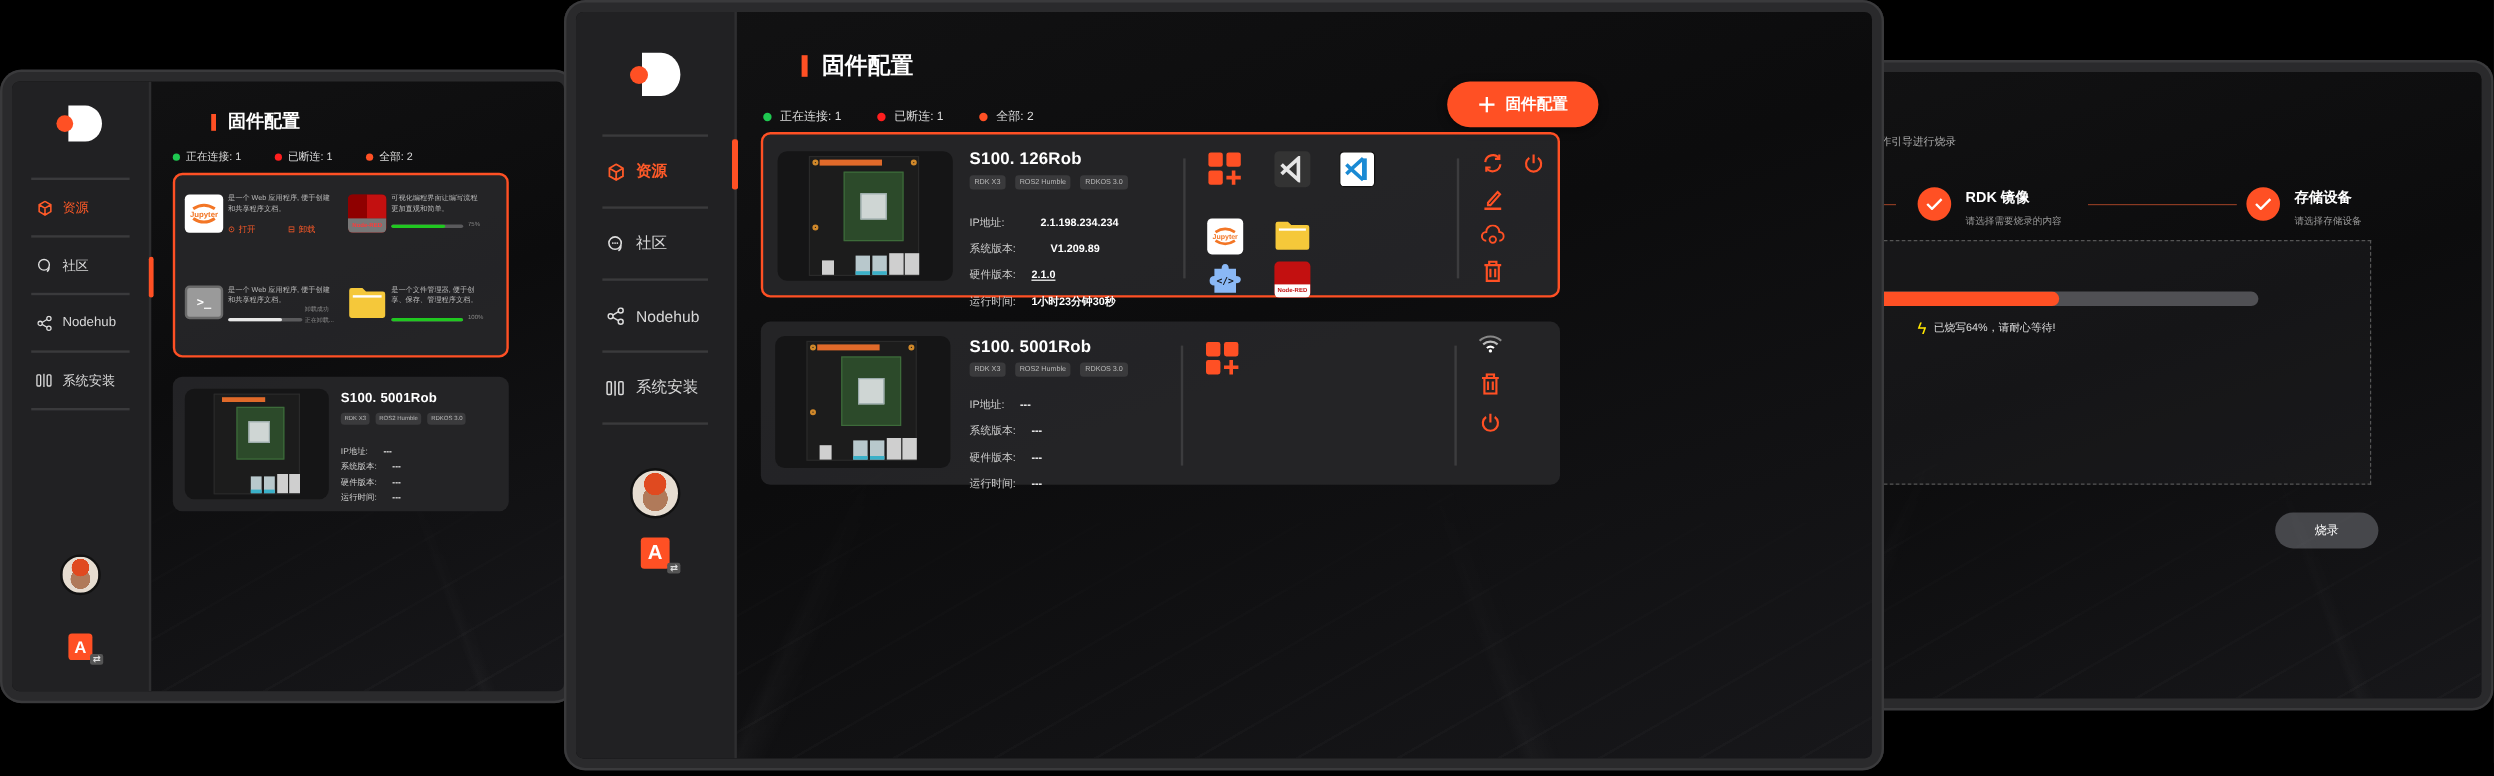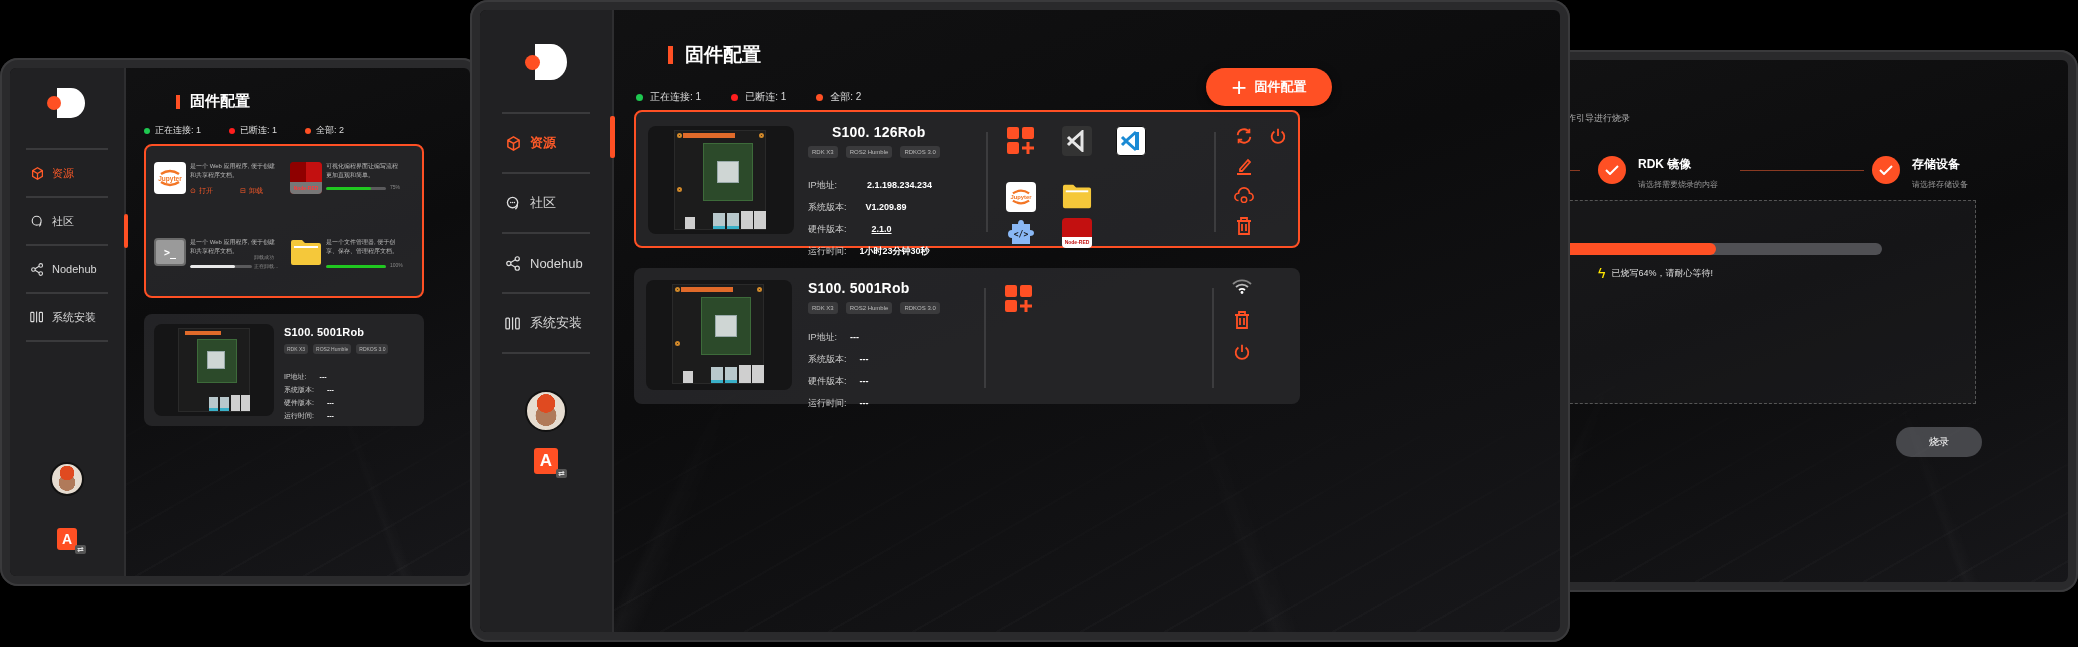--- a/index.html
+++ b/index.html
@@ -405,38 +405,38 @@
             <div class="hole" style="left:2px;top:56px;width:5px;height:5px;"></div>
             <div class="som" style="left:28px;top:12px;width:50px;height:58px;"></div>
             <div class="chip" style="left:42px;top:30px;width:22px;height:22px;"></div>
             <div class="port" style="left:10px;top:86px;width:10px;height:12px;"></div>
             <div class="port usb" style="left:38px;top:82px;width:12px;height:16px;"></div>
             <div class="port usb" style="left:52px;top:82px;width:12px;height:16px;"></div>
             <div class="port" style="left:66px;top:80px;width:12px;height:18px;"></div>
             <div class="port" style="left:79px;top:80px;width:12px;height:18px;"></div>
           </div>
         </div>
-        <div class="dev-name" style="left:172px;top:12px;font-size:14px;margin-left:24px;">S100. 126Rob</div>
+        <div class="dev-name" style="left:172px;top:12px;font-size:14px;">S100. 126Rob</div>
         <div class="tags" style="left:172px;top:34px;">
           <span class="tag" style="font-size:6px;padding:3px 4px;">RDK X3</span>
           <span class="tag" style="font-size:6px;padding:3px 4px;">ROS2 Humble</span>
           <span class="tag" style="font-size:6px;padding:3px 4px;">RDKOS 3.0</span>
         </div>
         <div class="info" style="left:172px;top:62px;font-size:9px;line-height:22px;">
           <div class="row">
               <span style="width:48px;">IP地址:</span>
               <span class="v">2.1.198.234.234</span>
             </div>
           <div class="row">
               <span>系统版本:</span>
-              <span class="v" style="margin-left:8px;">V1.209.89</span>
+              <span class="v" style="margin-left:18px;">V1.209.89</span>
             </div>
           <div class="row">
               <span>硬件版本:</span>
-              <span class="v" style="margin-left:14px;text-decoration:underline;">2.1.0</span>
+              <span class="v" style="margin-left:2px;text-decoration:underline;">2.1.0</span>
             </div>
           <div class="row">
               <span>运行时间:</span>
               <span class="v" style="margin-left:2px;">1小时23分钟30秒</span>
             </div>
         </div>
         <div class="vsep" style="left:350px;top:20px;height:100px;"></div>
 
         <div class="app-ico" style="left:370px;top:14px;width:30px;height:30px;">
           <svg width="30" height="30" viewBox="0 0 30 30">

